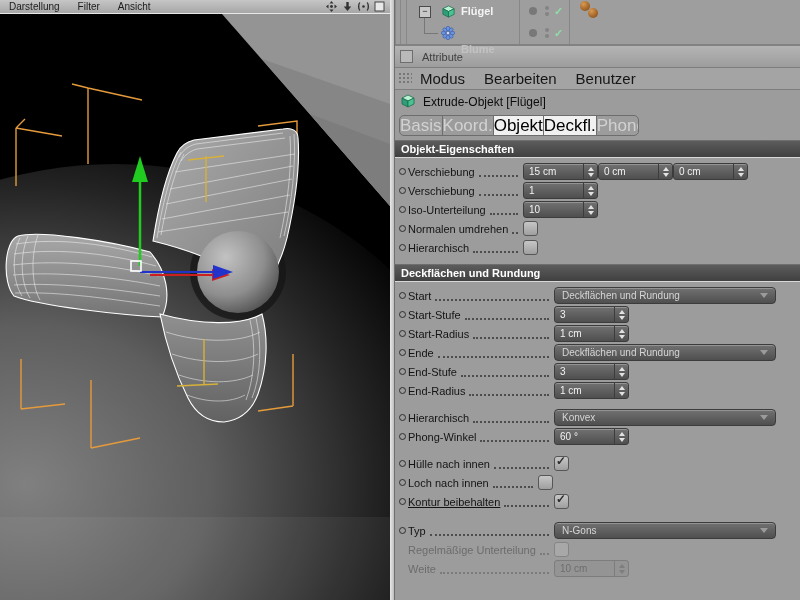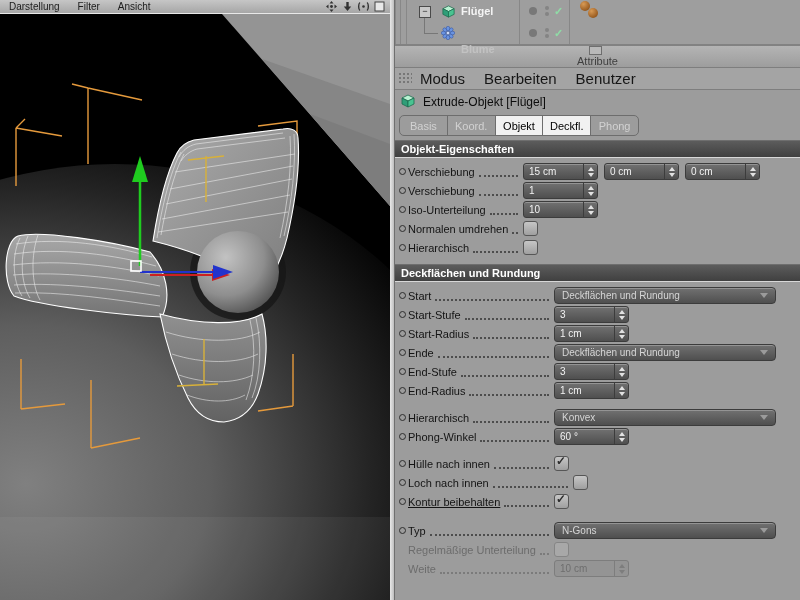--- a/index.html
+++ b/index.html
@@ -35,52 +35,52 @@
   .om-sep{width:1px;height:22px;background:#878787;margin-left:6px;}
   .om-dot{width:8px;height:8px;border-radius:50%;background:#787878;margin-left:9px;}
   .om-minidots{display:flex;flex-direction:column;gap:2px;margin-left:8px;}
   .om-minidot{width:4px;height:4px;border-radius:50%;background:#848484;}
   .om-check{color:#8fdca6;font-size:11px;font-weight:bold;margin-left:5px;}
   .om-tags{display:flex;margin-left:10px;position:relative;width:22px;height:20px;}
   .om-tag{position:absolute;width:10px;height:10px;border-radius:50%;
       background:radial-gradient(circle at 35% 30%,#d89a55,#9a5c20 70%,#6b3c10);}
   
   #attr-titlebar{height:21px;background:linear-gradient(#b4b4b4,#9d9d9d);
-      border-bottom:1px solid #7e7e7e;display:flex;align-items:center;font-size:11px;color:#3f3f3f;flex-direction:column;}
+      border-bottom:1px solid #7e7e7e;display:flex;align-items:center;font-size:11px;color:#3f3f3f;}
   #attr-title-icon{width:11px;height:11px;background:#b9b9b9;border:1px solid #6e6e6e;margin:0 9px 0 5px;}
   #attr-menubar{height:21px;background:#a4a4a4;border-bottom:1px solid #7e7e7e;
       display:flex;align-items:center;font-size:15px;color:#161616;}
   #attr-grip{width:14px;height:13px;margin:0 6px 0 3px;
       background-image:radial-gradient(circle at 2px 2px,#777 1px,rgba(0,0,0,0) 1.4px);
       background-size:4px 4px;}
   .attr-menu-item{padding:0 11px 0 2px;margin-right:6px;}
   
   #attr-object-row{height:24px;display:flex;align-items:center;font-size:12px;color:#0c0c0c;}
   #attr-object-row .cube{margin:0 7px 0 5px;}
   #attr-tabs{display:flex;margin:1px 0 4px 4px;width:238px;height:19px;
       border:1px solid #6d6d6d;border-radius:5px;overflow:hidden;background:#9c9c9c;}
-  .tab{flex:1;display:flex;align-items:center;justify-content:center;font-size:11px;
+  .tab{flex:1;display:flex;align-items:center;justify-content:center;font-size:17px;
       color:#d2d2d2;border-right:1px solid #6d6d6d;cursor:default;}
   .tab:last-child{border-right:none;}
   .tab.active{background:#f1f1f1;color:#000;}
   
   #attr-body{font-size:11px;color:#141414;}
   .section-header{height:16px;background:linear-gradient(#5c5c5c,#404040);
       border-top:1px solid #6e6e6e;border-bottom:1px solid #d8d8d8;
       color:#fff;font-weight:bold;font-size:11px;line-height:16px;padding-left:6px;margin-top:3px;}
   .section-body{padding:4px 24px 4px 4px;}
   .prow{display:flex;align-items:center;height:19px;}
   .pdot{width:5px;height:5px;border:1px solid #2e2e2e;border-radius:50%;flex:0 0 auto;margin-right:2px;}
   .pdot.hidden{visibility:hidden;}
   .plabel{white-space:nowrap;}
   .plabel.disabled{color:#6c6c6c;}
   .leader{flex:1;height:3px;margin:6px 5px 0 4px;align-self:flex-start;
       border-bottom:2px dotted #4d4d4d;min-width:4px;}
   .leader.disabled{border-bottom-color:#7b7b7b;}
-  .fieldwrap{display:flex;gap:6px;flex:0 0 auto;justify-content:center;}
+  .fieldwrap{display:flex;gap:0;flex:0 0 auto;justify-content:center;}
   .spinner{width:73px;height:15px;border:1px solid #3c3c3c;border-radius:3px;
       background:linear-gradient(#717171,#4f4f4f);display:flex;align-items:center;
       box-shadow:inset 0 1px 0 rgba(255,255,255,.25);}
   .spinner .val{flex:1;color:#f2f2f2;font-size:10px;padding-left:5px;white-space:nowrap;overflow:hidden;}
   .spin-arrows{width:13px;height:100%;border-left:1px solid #3c3c3c;display:flex;
       flex-direction:column;align-items:center;justify-content:center;gap:2px;}
   .tri-up{width:0;height:0;border-left:3px solid transparent;border-right:3px solid transparent;
       border-bottom:4px solid #e2e2e2;}
   .tri-down{width:0;height:0;border-left:3px solid transparent;border-right:3px solid transparent;
       border-top:4px solid #e2e2e2;}
@@ -538,21 +538,21 @@
             <span style="display: flex; align-items: center; width: 146px; flex: 0 0 auto;">
               <span class="plabel">Hülle nach innen</span>
               <span class="leader"></span>
             </span>
             <div class="checkbox">
               <span class="mark">✓</span>
             </div>
           </div>
           <div class="prow">
             <span class="pdot"></span>
-            <span style="display: flex; align-items: flex-end; width: 165px; flex: 0 0 auto;">
+            <span style="display: flex; align-items: flex-end; width: 130px; flex: 0 0 auto;">
               <span class="plabel">Loch nach innen</span>
               <span class="leader"></span>
             </span>
             <div class="checkbox"></div>
           </div>
           <div class="prow">
             <span class="pdot"></span>
             <span style="display: flex; align-items: center; width: 146px; flex: 0 0 auto; text-decoration: underline;">
               <span class="plabel">Kontur beibehalten</span>
               <span class="leader"></span>

